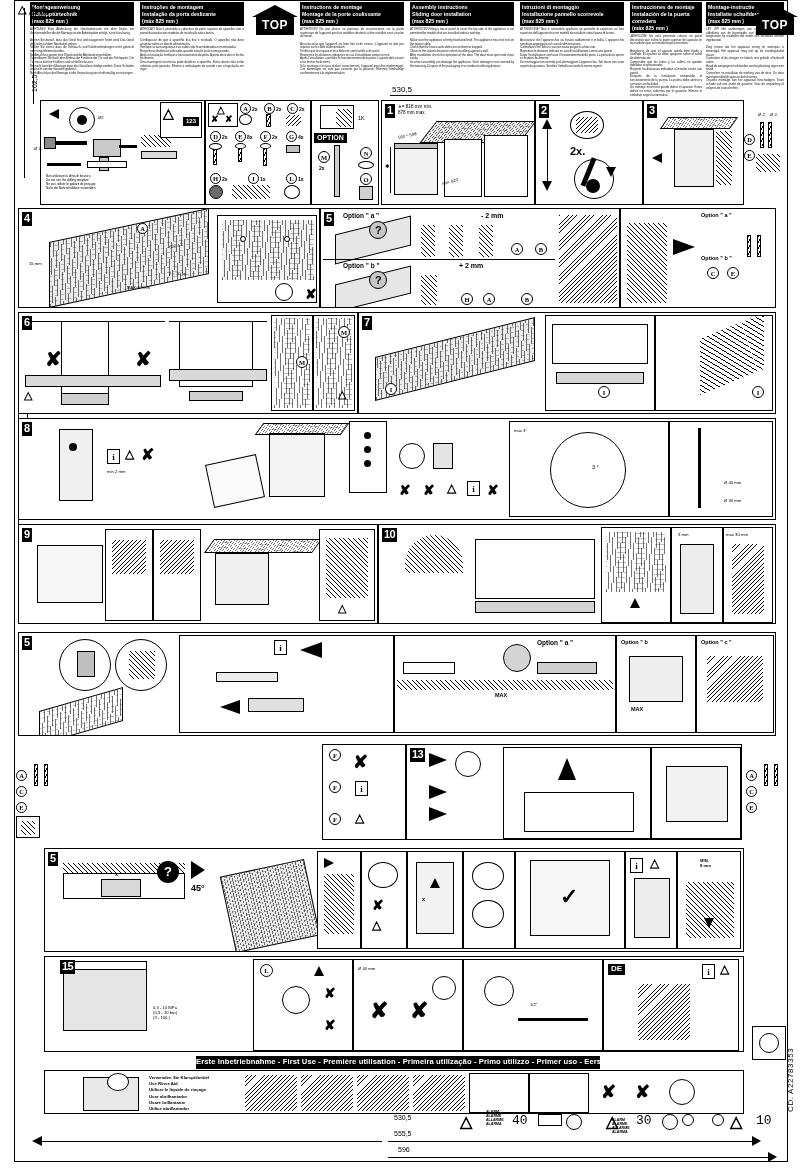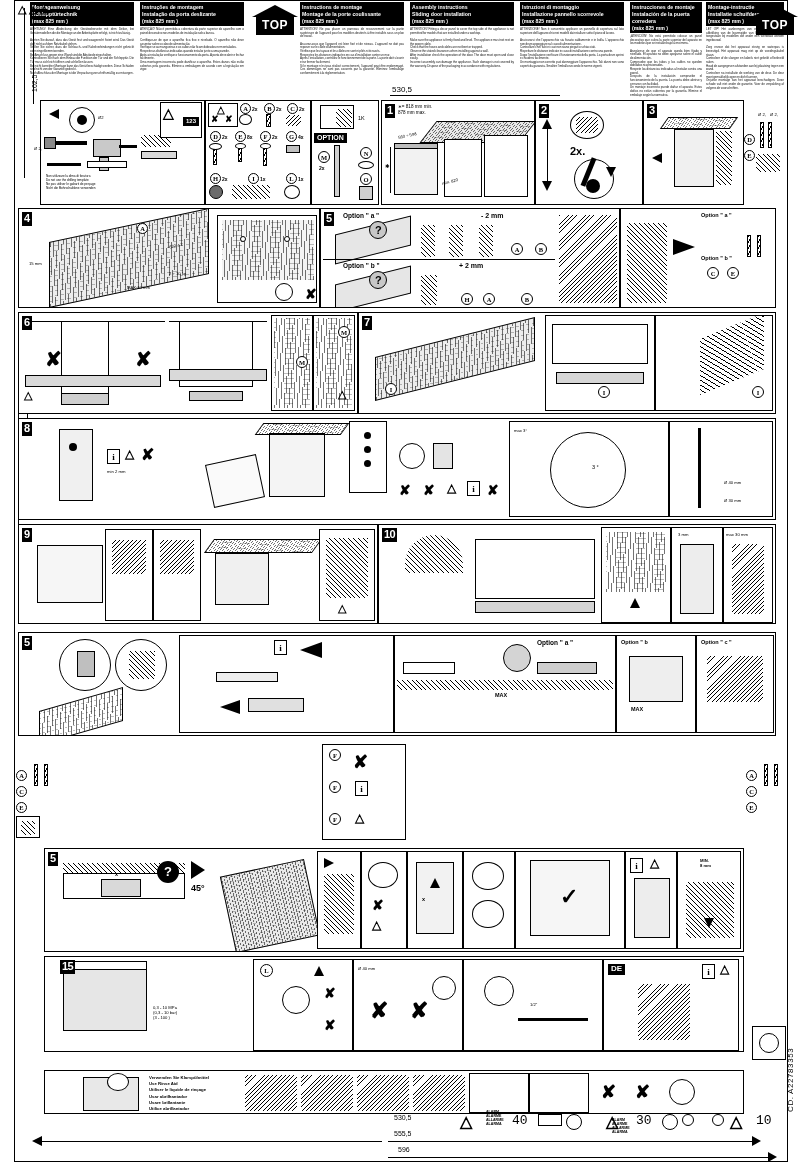--- a/index.html
+++ b/index.html
@@ -737,20 +737,34 @@
 
   <div class="cell" style="left:322px;top:744px;width:84px;height:96px;">
     <div class="circletter" style="left:6px;top:4px;width:12px;height:12px;line-height:11px;">F</div>
     <span class="xmark" style="left:30px;top:8px;font-size:18px;">✘</span>
     <div class="circletter" style="left:6px;top:36px;width:12px;height:12px;line-height:11px;">F</div>
     <div class="infobox" style="left:32px;top:36px;width:13px;height:15px;line-height:15px;">i</div>
     <div class="circletter" style="left:6px;top:68px;width:12px;height:12px;line-height:11px;">F</div>
     <span class="warn" style="left:32px;top:66px;font-size:12px;">△</span>
   </div>
 
+  <div class="cell" style="left:406px;top:744px;width:336px;height:96px;">
+    <div class="stepnum" style="left:3px;top:3px;">13</div>
+    <div class="blackarrow" style="left:22px;top:8px;border-left-width:18px;border-top-width:7px;border-bottom-width:7px;"></div>
+    <div class="circ" style="left:48px;top:6px;width:26px;height:26px;"></div>
+    <div class="blackarrow" style="left:22px;top:40px;border-left-width:18px;border-top-width:7px;border-bottom-width:7px;"></div>
+    <div class="blackarrow" style="left:22px;top:62px;border-left-width:18px;border-top-width:7px;border-bottom-width:7px;"></div>
+    <div class="cell" style="left:96px;top:2px;width:148px;height:92px;">
+      <div class="blackarrow up" style="left:54px;top:10px;border-bottom-width:22px;border-left-width:9px;border-right-width:9px;"></div>
+      <div class="box3d" style="left:20px;top:44px;width:110px;height:40px;"></div>
+    </div>
+    <div class="cell" style="left:244px;top:2px;width:90px;height:92px;">
+      <div class="box3d" style="left:14px;top:18px;width:62px;height:56px;background:#f2f2f2;"></div>
+    </div>
+  </div>
 
   <div style="position:absolute;left:16px;top:760px;">
     <div class="circletter" style="left:0px;top:10px;width:11px;height:11px;line-height:10px;">A</div>
     <div class="circletter" style="left:0px;top:26px;width:11px;height:11px;line-height:10px;">C</div>
     <div class="circletter" style="left:0px;top:42px;width:11px;height:11px;line-height:10px;">E</div>
     <div class="screwthread" style="left:18px;top:4px;width:4px;height:22px;"></div>
     <div class="screwthread" style="left:28px;top:4px;width:4px;height:22px;"></div>
     <div class="dim tiny" style="left:10px;top:72px;">10</div>
   </div>
   <div style="position:absolute;left:746px;top:760px;">
@@ -835,20 +849,21 @@
       <div class="thickbar" style="left:54px;top:58px;width:70px;height:3px;"></div>
     </div>
     <div class="cell" style="left:558px;top:2px;width:136px;height:92px;">
       <div class="kbox" style="left:4px;top:4px;font-size:8px;">DE</div>
       <div class="hatch2" style="left:34px;top:24px;width:52px;height:56px;"></div>
       <div class="infobox" style="left:98px;top:4px;width:13px;height:15px;line-height:15px;">i</div>
       <span class="warn" style="left:116px;top:2px;font-size:12px;">△</span>
     </div>
   </div>
 
+  <div class="banner" style="left:196px;top:1056px;width:404px;height:13px;">Erste Inbetriebnahme - First Use - Première utilisation - Primeira utilização - Primo utilizzo - Primer uso - Eerste gebruik</div>
 
   <div class="cell" style="left:44px;top:1070px;width:700px;height:44px;">
     <div class="box3d" style="left:38px;top:6px;width:56px;height:34px;background:#e8e8e8;"></div>
     <div class="circ" style="left:62px;top:2px;width:22px;height:18px;"></div>
     <div class="rinse" style="left:104px;top:4px;">Verwenden Sie Klarspülmittel
 Use Rinse Aid
 Utiliser le liquide de rinçage
 Usar abrilhantador
 Usare brillantante
 Utilice abrillantador

